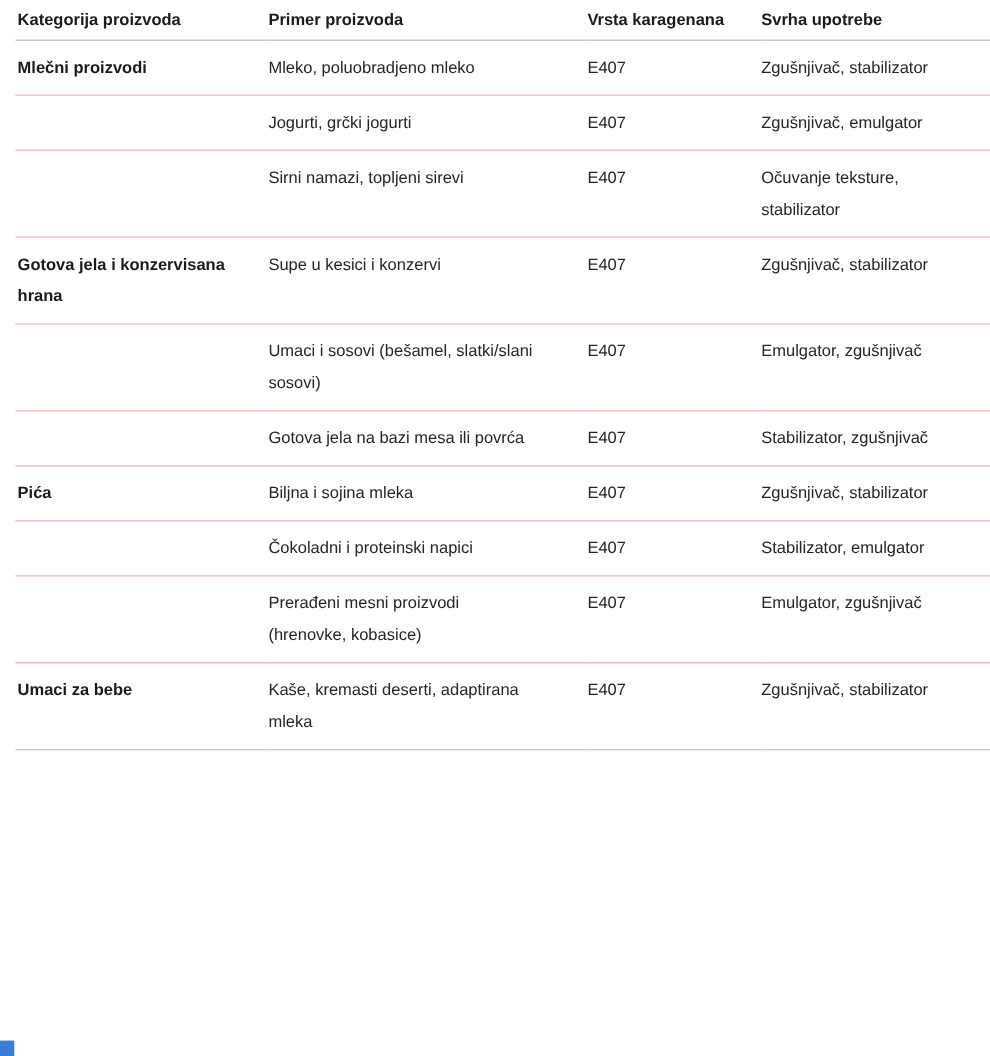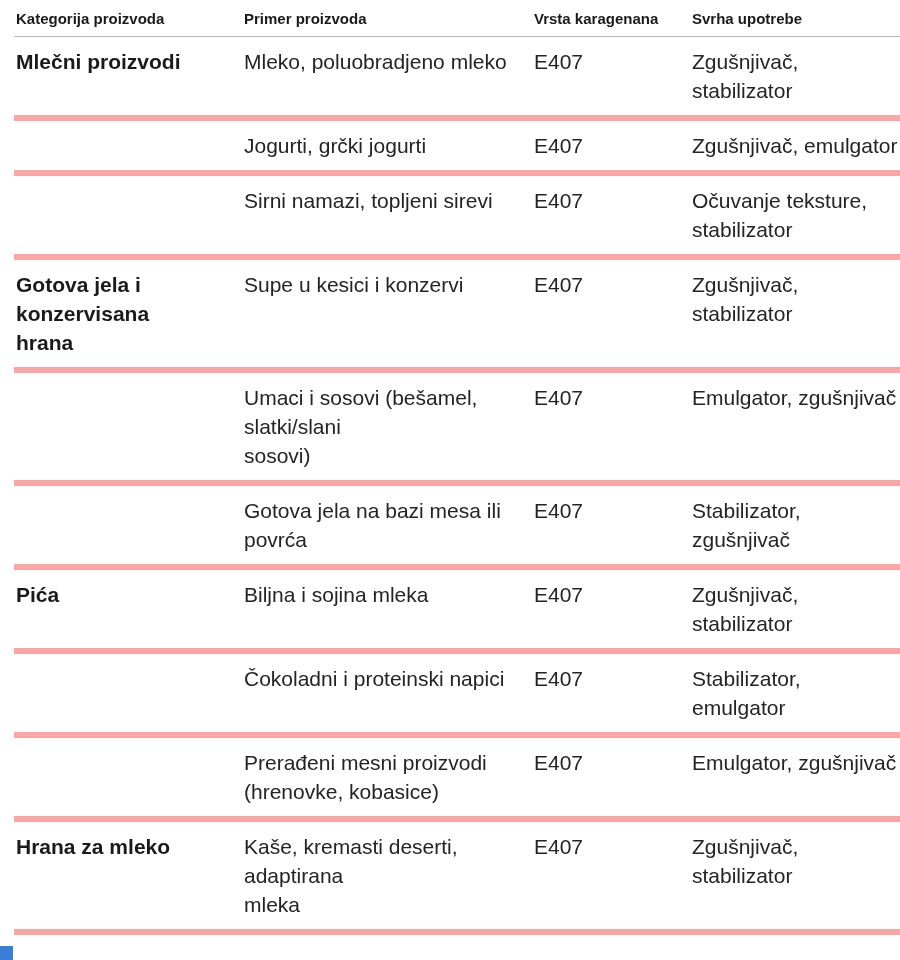--- a/index.html
+++ b/index.html
@@ -36,26 +36,26 @@
     color: #1a1a1a;
     line-height: 29px;
     padding: 4px 10px 3px 0;
     border-bottom: 1px solid #b6b6b6;
     white-space: pre-line;
   }
   th:first-child { padding-left: 2px; }
   td {
     text-align: left;
     vertical-align: top;
-    font-size: 21px;
+    font-size: 15px;
     font-weight: normal;
     color: #242424;
     line-height: 29px;
     padding: 10px 10px 10px 0;
-    border-bottom: 6px solid #fca5a5;
+    border-bottom: 1px solid #fca5a5;
     white-space: pre-line;
   }
   td:first-child { padding-left: 2px; }
   td.cat {
     font-weight: bold;
     color: #1a1a1a;
   }
   td:last-child, th:last-child { padding-right: 2px; }
   .corner-square {
     position: fixed;
@@ -137,21 +137,21 @@
         <td>Stabilizator, emulgator</td>
       </tr>
       <tr>
         <td class="cat"></td>
         <td>Prerađeni mesni proizvodi
 (hrenovke, kobasice)</td>
         <td>E407</td>
         <td>Emulgator, zgušnjivač</td>
       </tr>
       <tr>
-        <td class="cat">Hrana za mleko</td>
+        <td class="cat">Umaci za bebe</td>
         <td>Kaše, kremasti deserti, adaptirana
 mleka</td>
         <td>E407</td>
         <td>Zgušnjivač, stabilizator</td>
       </tr>
     </tbody>
   </table>
 </div>
 
 <div class="corner-square" style="background:#3b7dd8"></div>

